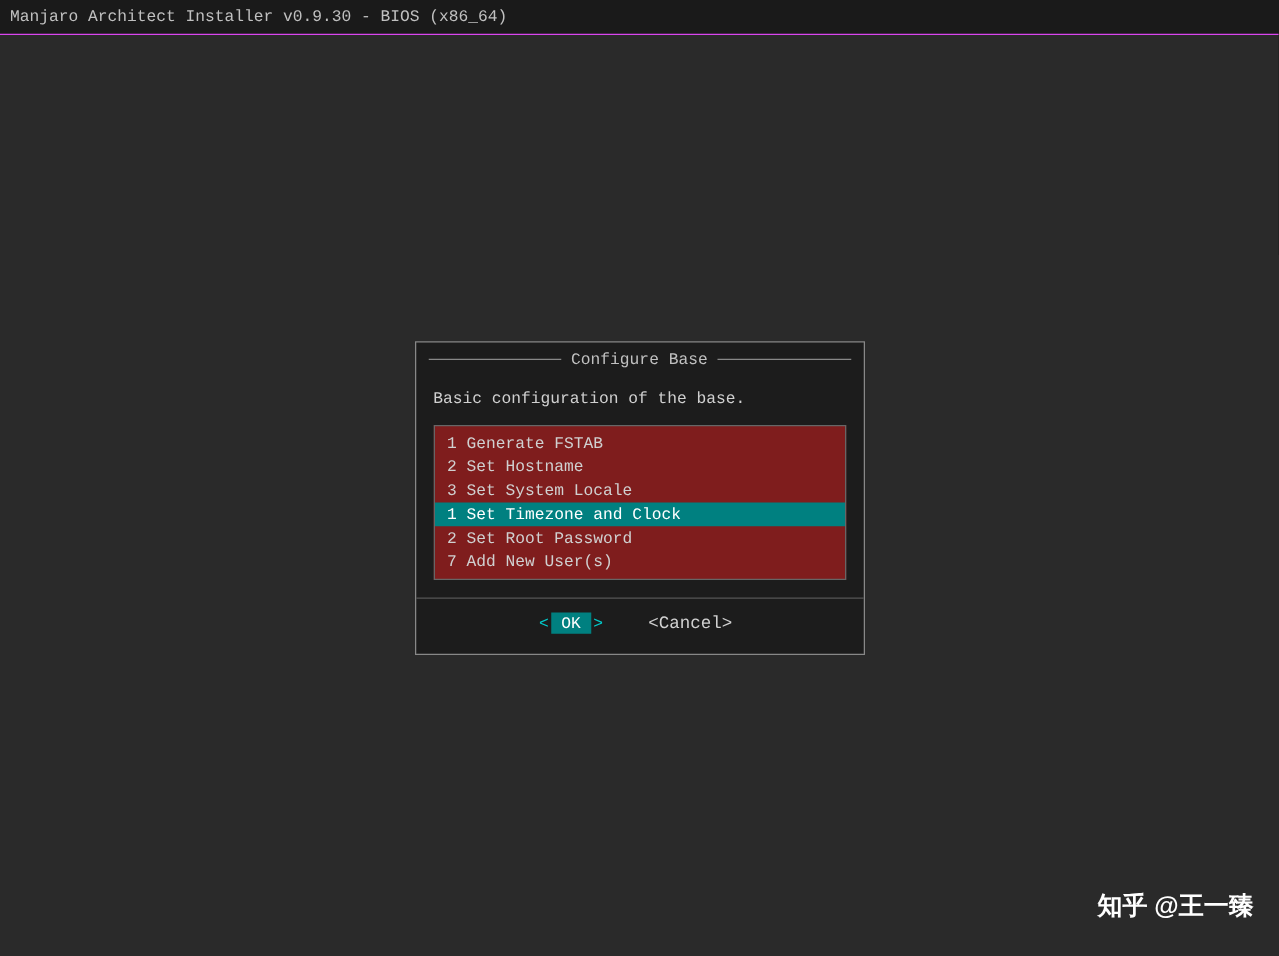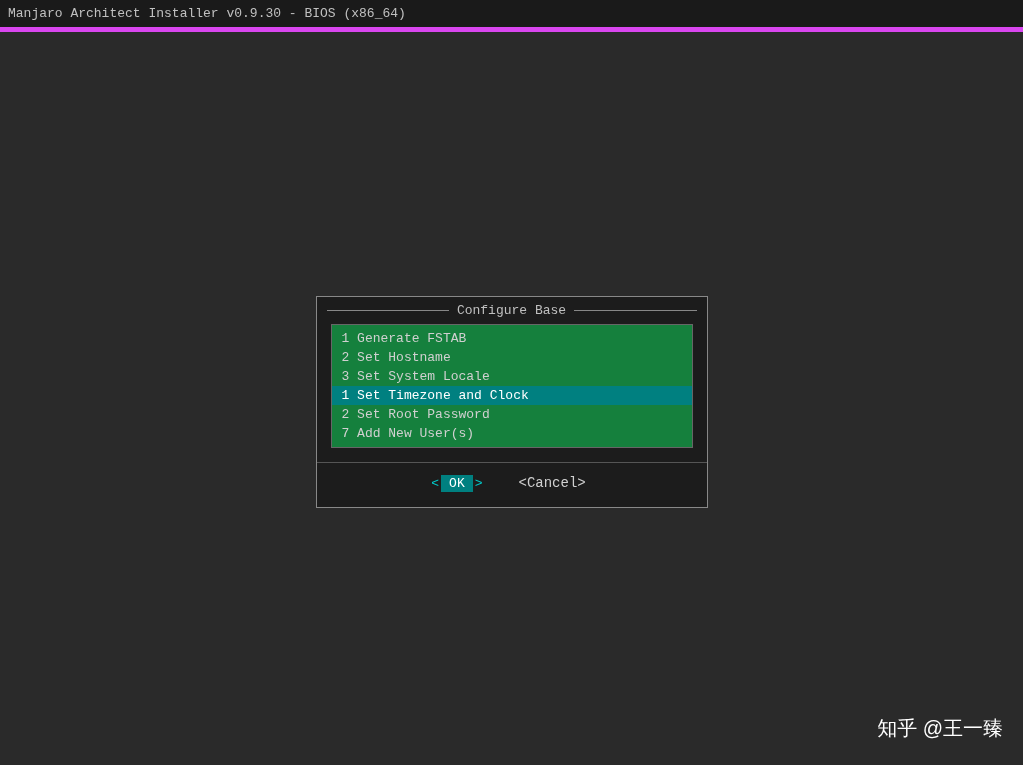--- a/index.html
+++ b/index.html
@@ -16,37 +16,37 @@
       font-size: 14px;
       color: #d0d0d0;
       overflow: hidden;
       position: relative;
     }
 
     .title-bar {
       width: 100%;
       background-color: #1a1a1a;
       padding: 6px 8px;
-      border-bottom: 5px solid #d946ef;
+      border-bottom: 1px solid #d946ef;
       color: #c0c0c0;
       font-size: 13px;
     }
 
     .screen-background {
       width: 100%;
       height: calc(100% - 25px);
       background-color: #2a2a2a;
       display: flex;
       align-items: center;
       justify-content: center;
       position: relative;
     }
 
     .dialog-box {
-      width: 392px;
+      width: 360px;
       background-color: #1c1c1c;
       border: 1px solid #888;
       position: relative;
     }
 
     .dialog-title-bar {
       display: flex;
       align-items: center;
       justify-content: center;
       padding: 6px 10px;
@@ -72,21 +72,21 @@
 
     .dialog-description {
       padding: 10px 14px 14px 14px;
       color: #d0d0d0;
       font-size: 13px;
     }
 
     .menu-list-container {
       margin: 0 14px 14px 14px;
       border: 1px solid #666;
-      background-color: #15803d;
+      background-color: #7f1d1d;
       padding: 4px 0;
     }
 
     .menu-item {
       padding: 2px 10px;
       color: #d0d0d0;
       font-size: 13px;
       cursor: pointer;
       white-space: nowrap;
     }
@@ -133,38 +133,41 @@
       font-size: 13px;
     }
 
     .watermark {
       position: absolute;
       bottom: 30px;
       right: 20px;
       color: #ffffff;
       font-size: 20px;
       font-family: sans-serif;
-      font-weight: normal;
+      font-weight: bold;
     }
   </style>
 </head>
 <body>
 
 <div class="title-bar">
   <span>Manjaro Architect Installer v0.9.30 - BIOS (x86_64)</span>
 </div>
 
 <div class="screen-background">
 
   <div class="dialog-box">
 
     <div class="dialog-title-bar">
       <span>Configure Base</span>
     </div>
 
+    <div class="dialog-description">
+      <span>Basic configuration of the base.</span>
+    </div>
 
     <div class="menu-list-container">
     <div class="menu-item">  1  Generate FSTAB</div>
         <div class="menu-item">  2  Set Hostname</div>
         <div class="menu-item">  3  Set System Locale</div>
         <div class="menu-item selected">  1  Set Timezone and Clock</div>
         <div class="menu-item">  2  Set Root Password</div>
         <div class="menu-item">  7  Add New User(s)</div>
       </div>
 

